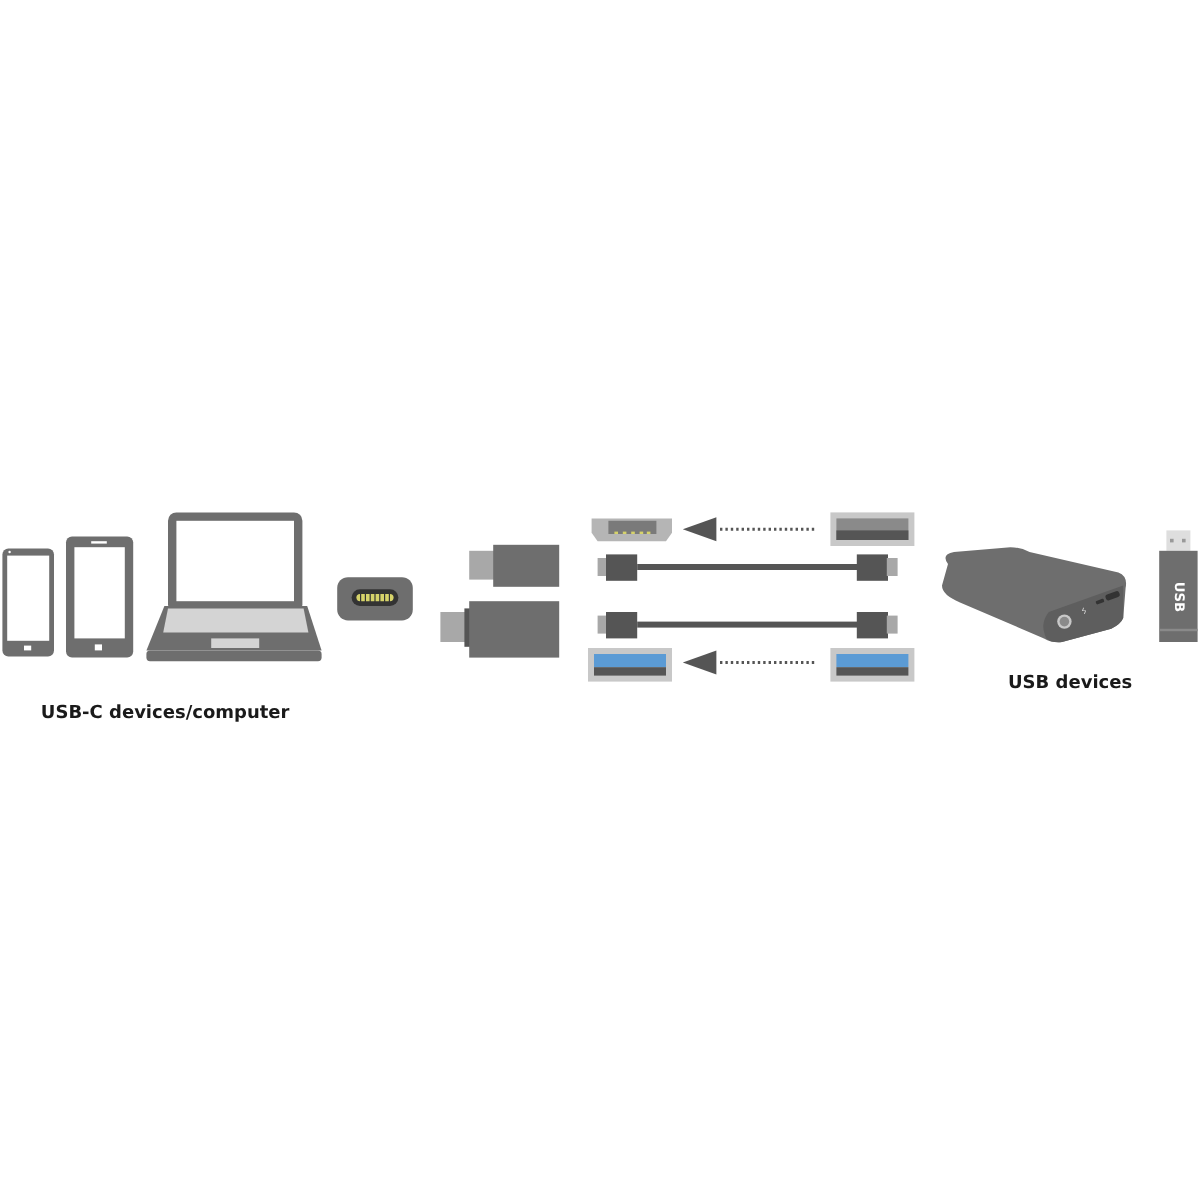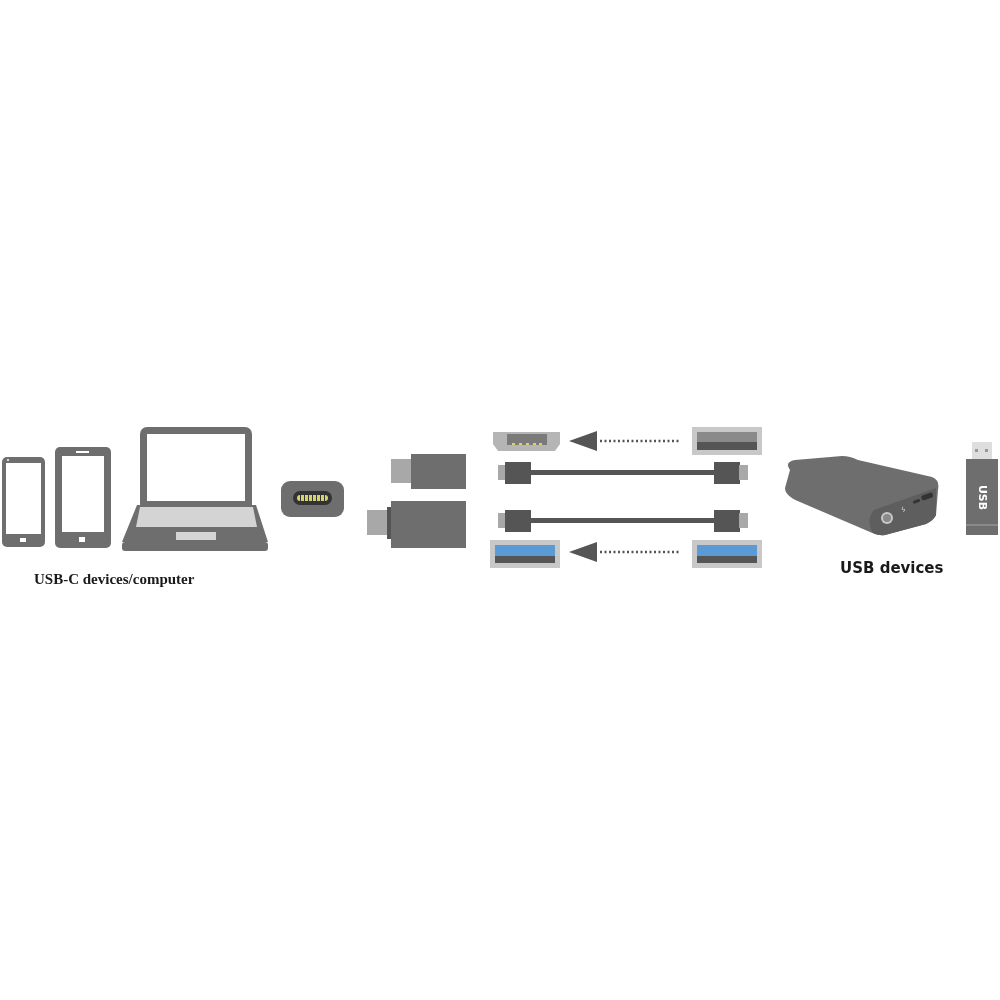--- a/index.html
+++ b/index.html
@@ -133,14 +133,14 @@
     <rect x="985" y="449" width="3" height="3" fill="#999999"></rect>
     <rect x="966" y="459" width="32" height="76" fill="#6e6e6e"></rect>
     <rect x="966" y="524" width="32" height="2" fill="#8a8a8a"></rect>
   </g>
 </svg>
 
 <div class="abs" style="left:970px; top:479px; width:26px; height:36px; display:flex; align-items:center; justify-content:center;">
   <span style="display:inline-block; transform:rotate(90deg); color:#ffffff; font-weight:bold; font-size:11px; font-family:'DejaVu Sans', sans-serif;">USB</span>
 </div>
 
-<div class="label" style="left:34px; top:571px;font-family:Liberation Serif, serif;">USB-C devices/computer</div>
+<div class="label" style="left:34px; top:584px;">USB-C devices/computer</div>
 <div class="label" style="left:840px; top:559px;">USB devices</div>
 
 </body></html>

